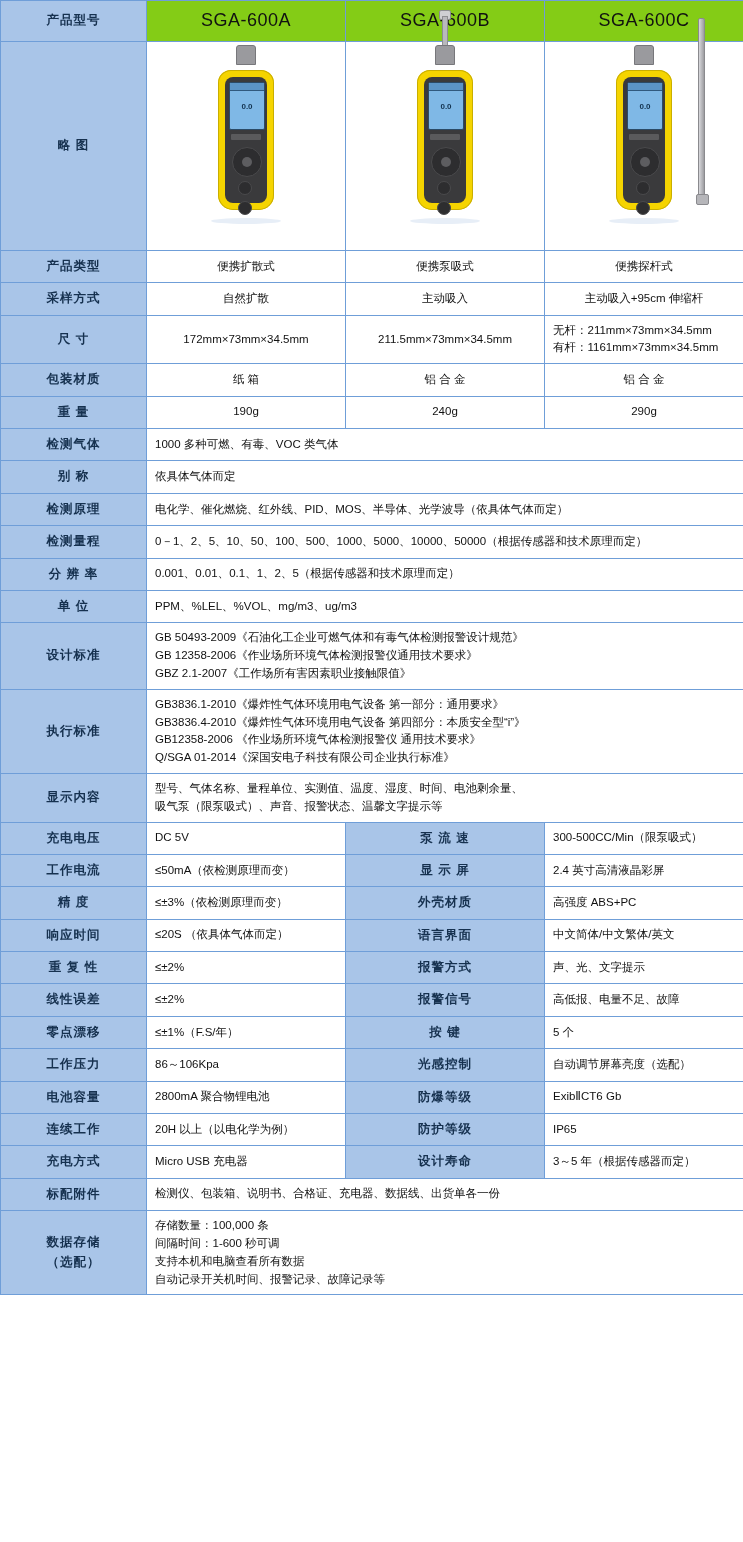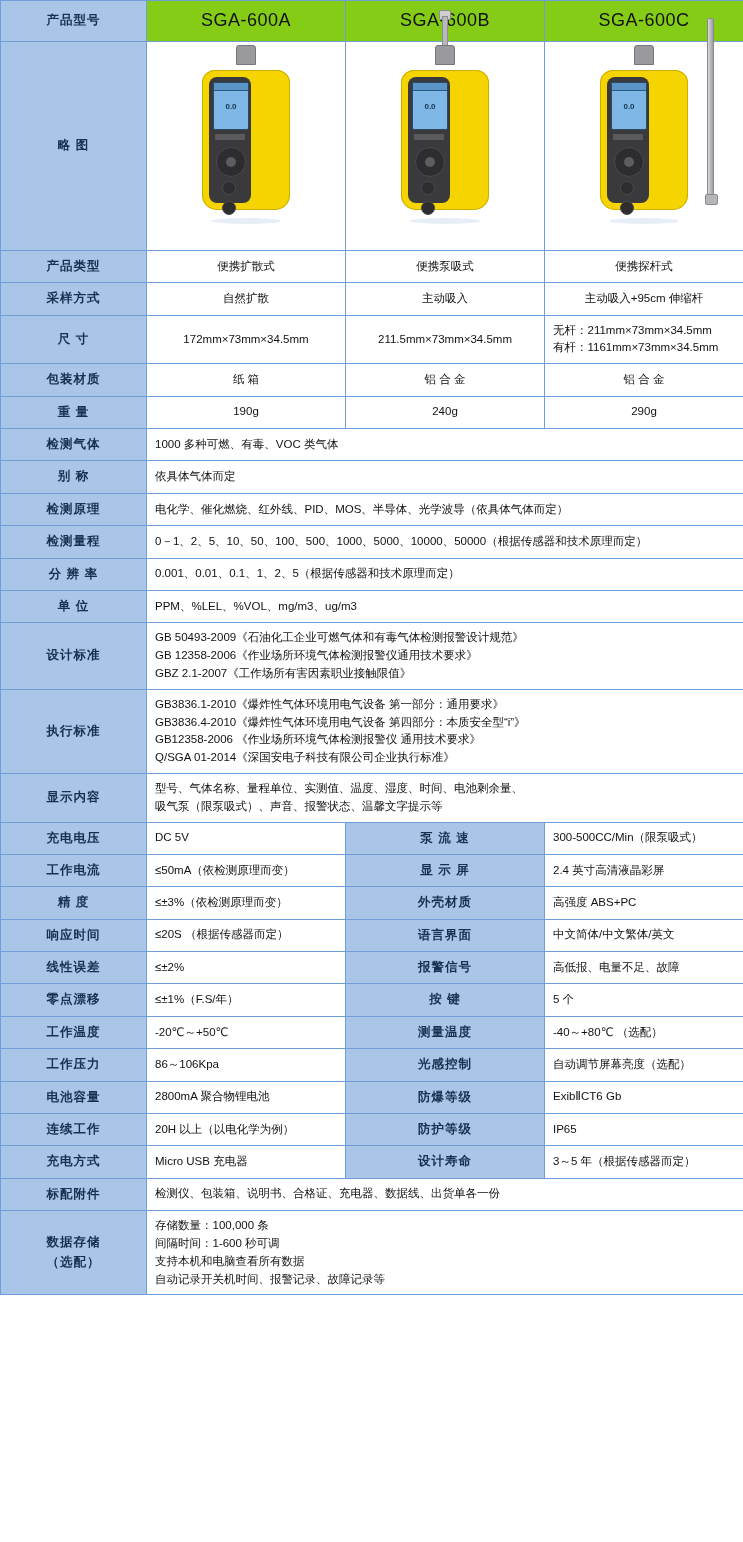--- a/index.html
+++ b/index.html
@@ -65,21 +65,20 @@
 
   
   .dev{position:relative;display:inline-block;}
   .dev .body{
     position:relative;
     width:56px;height:140px;
     background:#f5d400;
     border-radius:13px 13px 15px 15px;
     box-shadow:inset 0 0 0 1px #c9ae00;
     margin:8px auto;
-    padding-left:32px;
   }
   .dev .face{
     position:absolute;left:7px;top:7px;
     width:42px;height:126px;
     background:#3a3a3c;
     border-radius:8px;
   }
   .dev .screen{
     position:absolute;left:4px;top:5px;
     width:34px;height:46px;
@@ -322,41 +321,41 @@
       <td class="val">2.4 英寸高清液晶彩屏</td>
     </tr>
     <tr>
       <td class="lbl">精  度</td>
       <td class="val">≤±3%（依检测原理而变）</td>
       <td class="lbl2">外壳材质</td>
       <td class="val">高强度 ABS+PC</td>
     </tr>
     <tr>
       <td class="lbl">响应时间</td>
-      <td class="val">≤20S （根据传感器而定）</td>
+      <td class="val">≤20S （依具体气体而定）</td>
       <td class="lbl2">语言界面</td>
       <td class="val">中文简体/中文繁体/英文</td>
+    </tr>
+    <tr>
+      <td class="lbl">重 复 性</td>
+      <td class="val">≤±2%</td>
+      <td class="lbl2">报警方式</td>
+      <td class="val">声、光、文字提示</td>
     </tr>
     <tr>
       <td class="lbl">线性误差</td>
       <td class="val">≤±2%</td>
       <td class="lbl2">报警信号</td>
       <td class="val">高低报、电量不足、故障</td>
     </tr>
     <tr>
       <td class="lbl">零点漂移</td>
       <td class="val">≤±1%（F.S/年）</td>
       <td class="lbl2">按  键</td>
       <td class="val">5 个</td>
-    </tr>
-    <tr>
-      <td class="lbl">工作温度</td>
-      <td class="val">-20℃～+50℃</td>
-      <td class="lbl2">测量温度</td>
-      <td class="val">-40～+80℃ （选配）</td>
     </tr>
     <tr>
       <td class="lbl">工作压力</td>
       <td class="val">86～106Kpa</td>
       <td class="lbl2">光感控制</td>
       <td class="val">自动调节屏幕亮度（选配）</td>
     </tr>
     <tr>
       <td class="lbl">电池容量</td>
       <td class="val">2800mA 聚合物锂电池</td>

